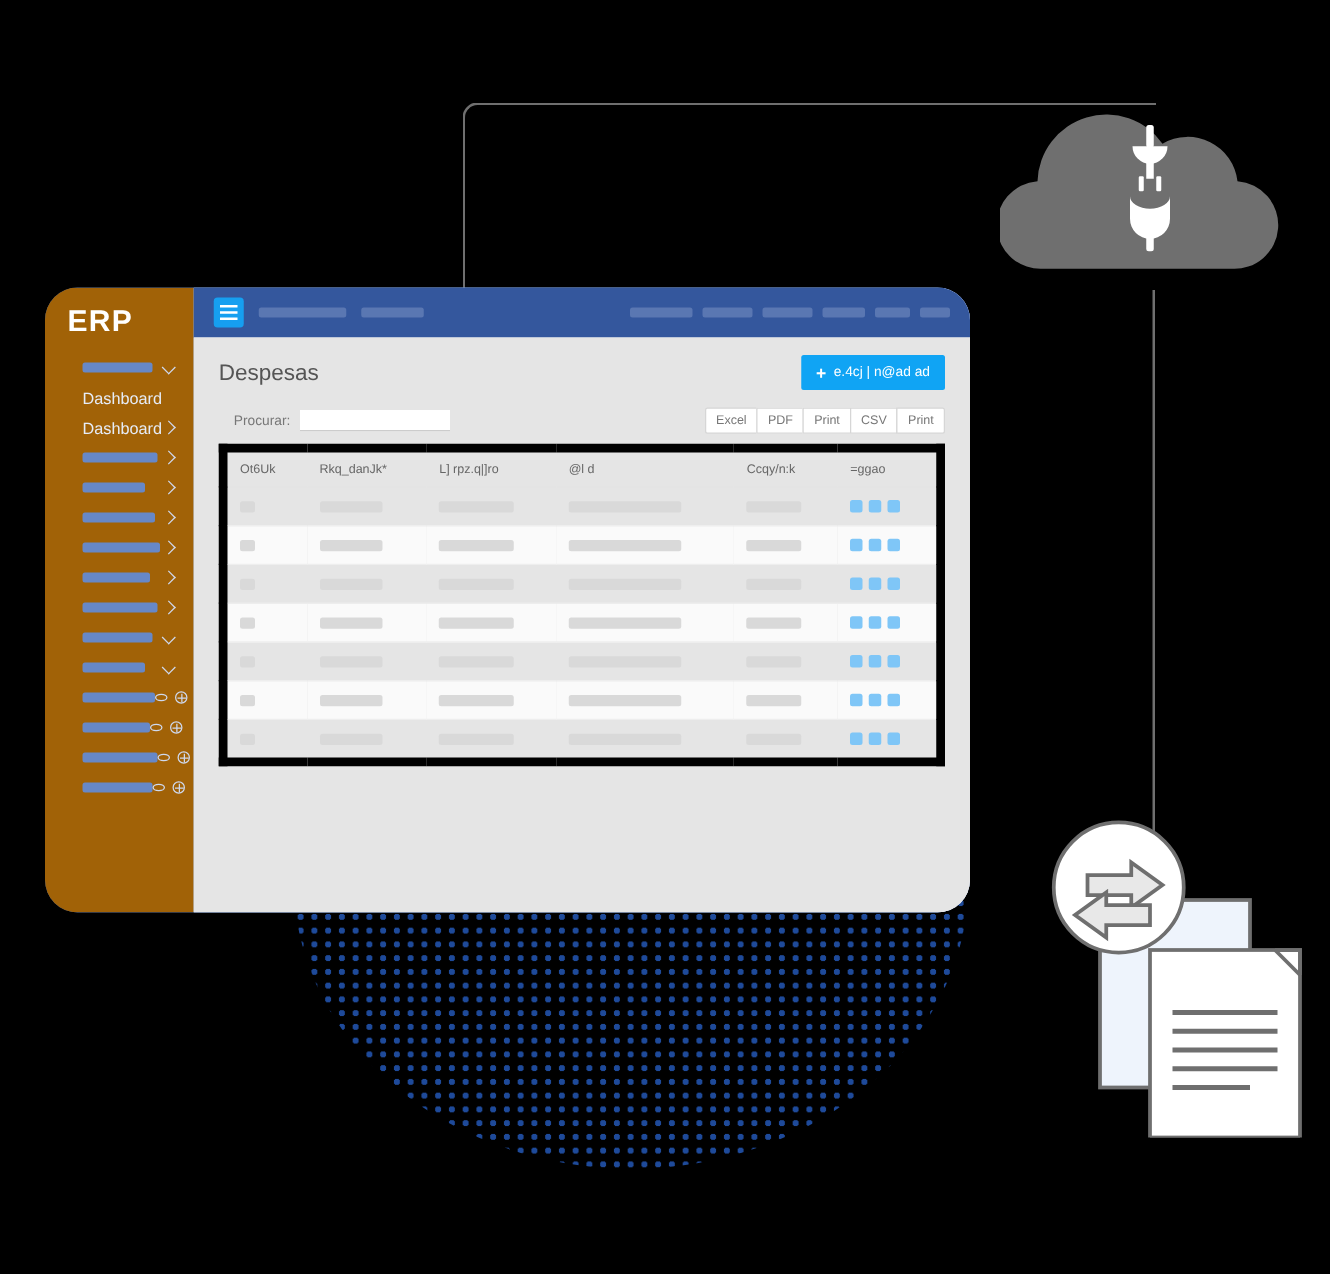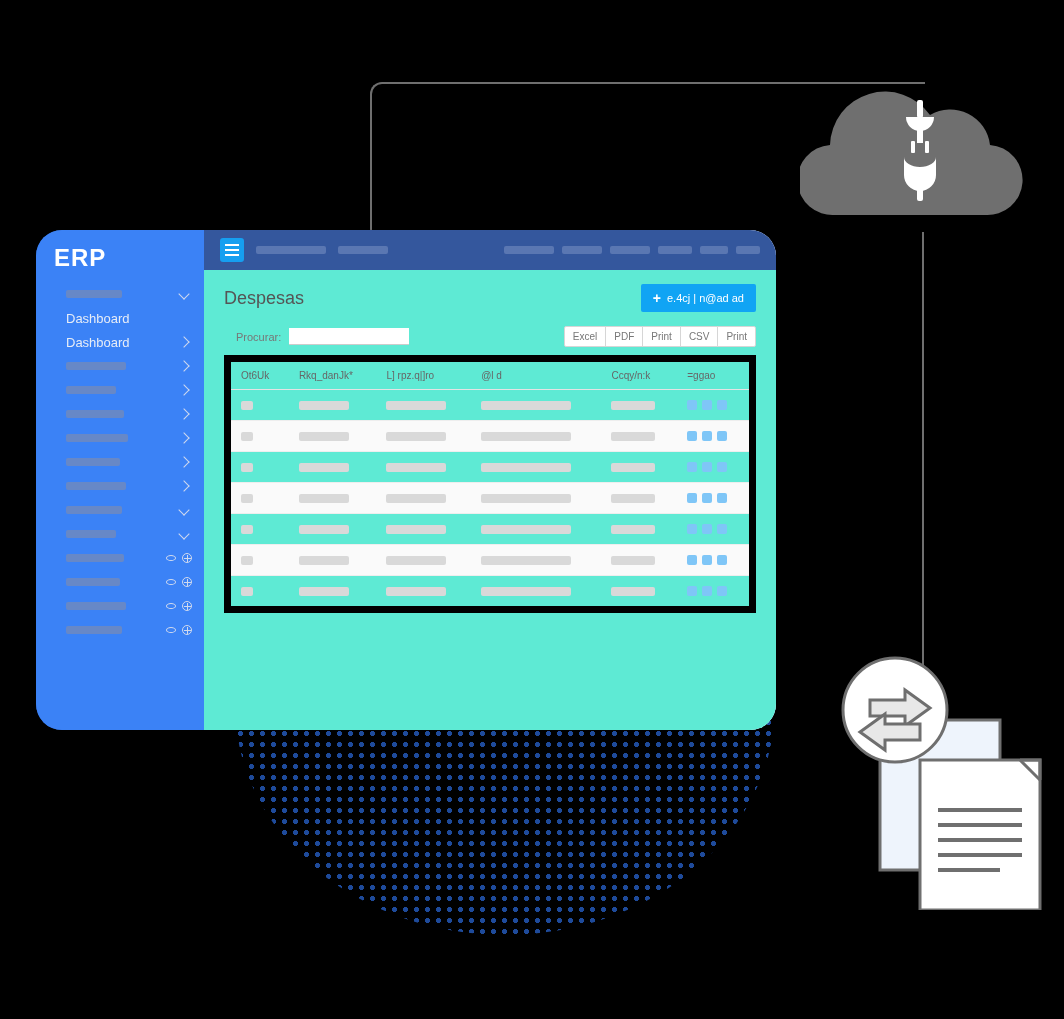--- a/index.html
+++ b/index.html
@@ -69,22 +69,22 @@
     background: #2b5fb5;
     border-radius: 26px;
     overflow: hidden;
     display: flex;
     z-index: 3;
     box-shadow: 0 0 0 1px rgba(0,0,0,.05);
   }
 
   
   .sidebar {
-    width: 168px;
-    background: #3b82f6;
+    width: 119px;
+    background: #a16207;
     color: #fff;
     padding: 14px 0 12px 0;
     font-size: 12px;
   }
   .brand {
     font-size: 24px;
     font-weight: bold;
     padding: 0 18px 10px 18px;
     letter-spacing: 1px;
   }
@@ -140,21 +140,21 @@
     display:flex;flex-direction:column;justify-content:center;align-items:center;gap:3px;
   }
   .hamburger span{width:14px;height:2px;background:#fff;}
   .tb-ph { height:8px;background:#5a77b2;border-radius:2px; }
   .tb-right { margin-left:auto; display:flex; gap:8px; }
 
   .page {
     padding: 14px 20px;
     flex: 1;
     overflow: hidden;
-    background:#5eead4;
+    background:#e5e5e5;
   }
   .page-head {
     display:flex;justify-content:space-between;align-items:center;
     margin-bottom:14px;
   }
   .page-title { font-size:18px; color:#555; font-weight:400; }
   .primary-btn {
     background:#10a4f4;color:#fff;border:none;
     padding:6px 12px;font-size:11px;border-radius:2px;
     display:flex;align-items:center;gap:6px;

